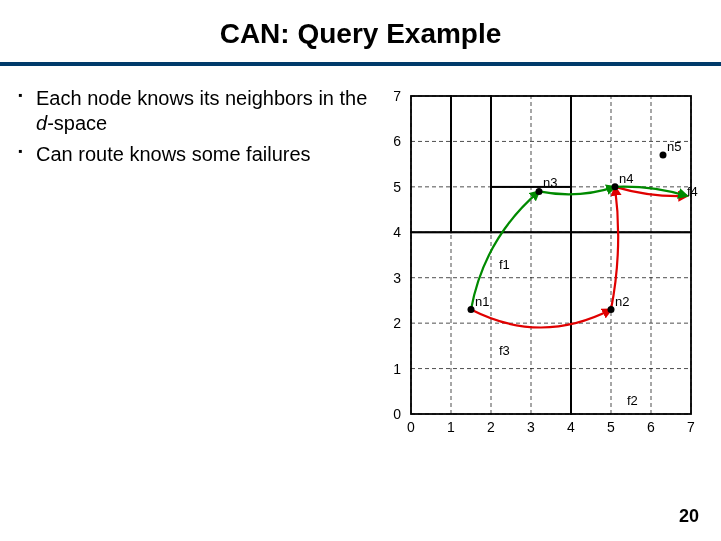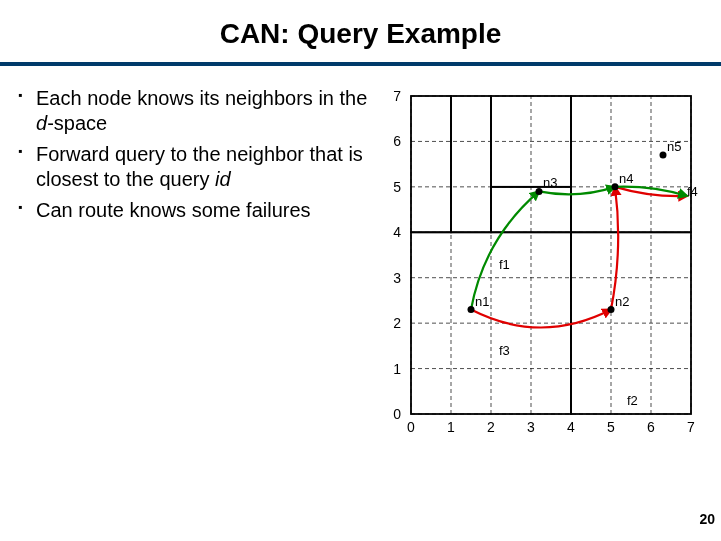--- a/index.html
+++ b/index.html
@@ -69,41 +69,38 @@
     font-size: 14px;
     fill: #000;
   }
   .node-label {
     font-family: Arial, sans-serif;
     font-size: 13px;
     fill: #000;
   }
   .page-num {
     position: absolute;
-    right: 6px;
+    right: 22px;
     bottom: 14px;
-    font-size: 14px;
+    font-size: 18px;
     font-weight: bold;
   }
 </style>
 </head>
 <body>
 
 <div class="slide">
   <div class="title">CAN: Query Example</div>
   <div class="rule"></div>
 
   <div class="content">
     <div class="bullets">
       <ul>
         <li>
           <span>Each node knows its neighbors in the </span><span class="italic">d</span><span>-space</span>
-        </li>
-        <li>
-          <span>Forward query to the neighbor that is closest to the query </span><span class="italic">id</span><span></span>
         </li>
         <li>
           <span>Can route knows some failures</span>
         </li>
       </ul>
     </div>
 
     <div class="chart-holder">
       <svg id="chart-svg" width="320" height="360">
           <line x1="28" y1="328" x2="28" y2="10" stroke="#000" stroke-width="0.7" stroke-dasharray="4 3"></line>

